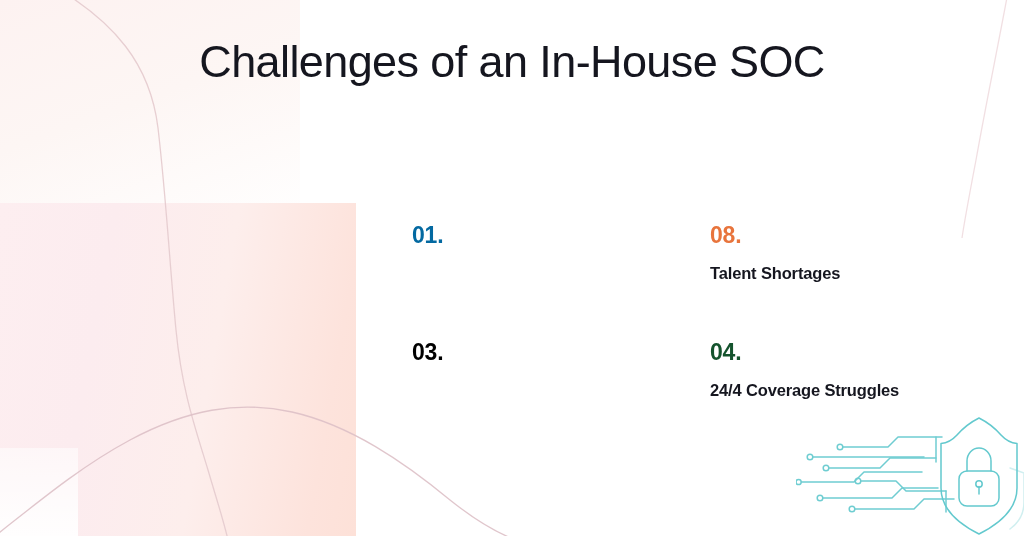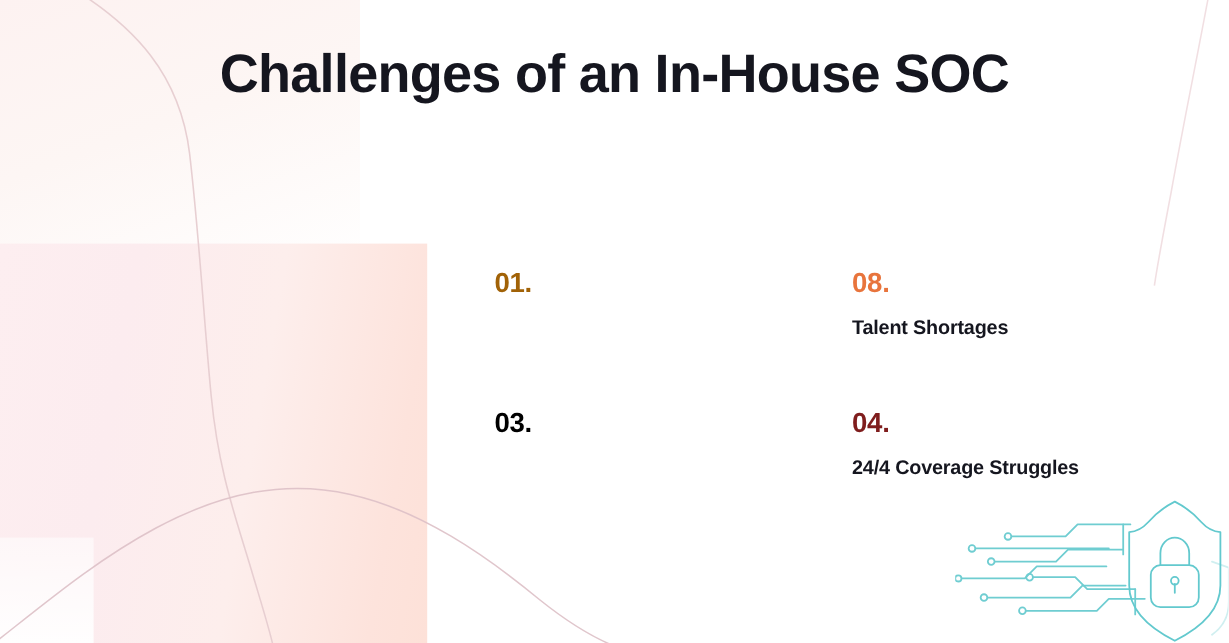--- a/index.html
+++ b/index.html
@@ -67,21 +67,21 @@
     height:536px;
   }
 
   
   .title {
     position:absolute;
     left:0; right:0;
     top:36px;
     text-align:center;
     font-size:45px;
-    font-weight:bold;
+    font-weight:normal;
     letter-spacing:-0.6px;
     color:#15161f;
     font-family:"Liberation Sans", sans-serif;
   }
 
   
   .items {
     position:absolute;
     left:412px;
     top:224px;
@@ -139,34 +139,34 @@
 
       <path d="M 1008 -8 C 998 46, 986 104, 976 160 C 968 202, 964 224, 962 238" fill="none" stroke="#f0dbdf" stroke-width="1.3" opacity="0.9"></path>
     </svg>
   </div>
 
   <h1 class="title">Challenges of an In-House SOC</h1>
 
   <div class="items">
 
     <div class="item">
-      <div class="item-num" style="color:#a16207">01.</div>
+      <div class="item-num" style="color:#0369a1">01.</div>
     </div>
 
     <div class="item">
       <div class="item-num" style="color:#e8743c">08.</div>
       <div class="item-label">Talent Shortages</div>
     </div>
 
     <div class="item">
       <div class="item-num" style="color:#000000">03.</div>
     </div>
 
     <div class="item">
-      <div class="item-num" style="color:#7f1d1d">04.</div>
+      <div class="item-num" style="color:#14532d">04.</div>
       <div class="item-label">24/4 Coverage Struggles</div>
     </div>
 
   </div>
 
   <div class="artwork">
     <svg width="228" height="122" viewBox="0 0 228 122" xmlns="http://www.w3.org/2000/svg">
       <g fill="none" stroke="#63c9ce" stroke-width="1.5" stroke-linecap="round" stroke-linejoin="round">
 
         <g opacity="0.92">

